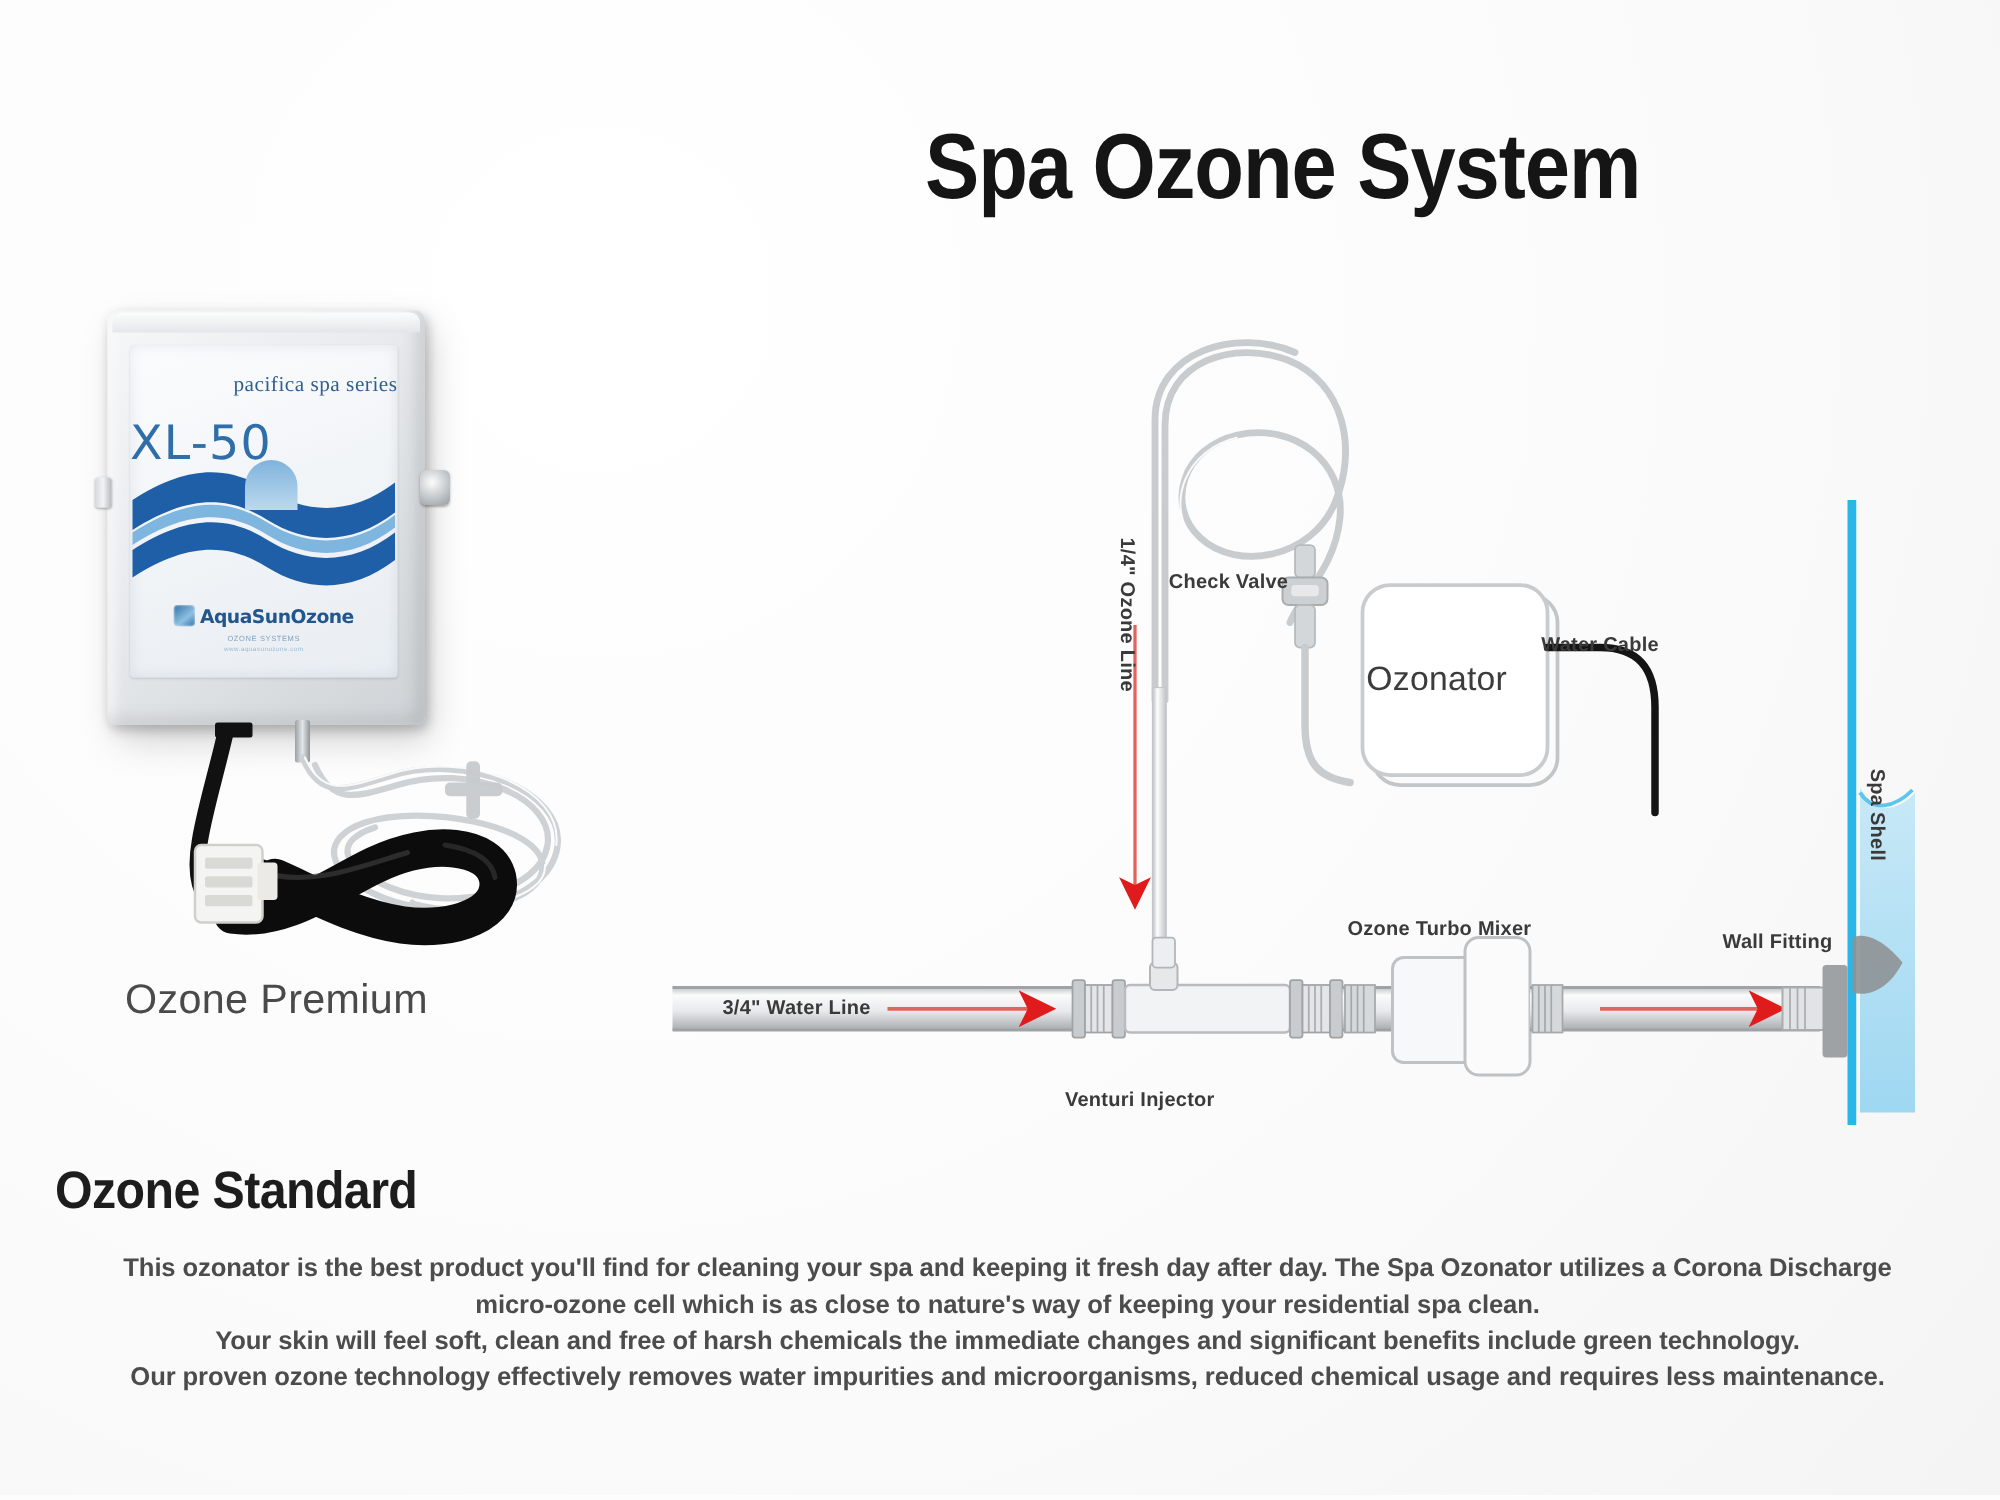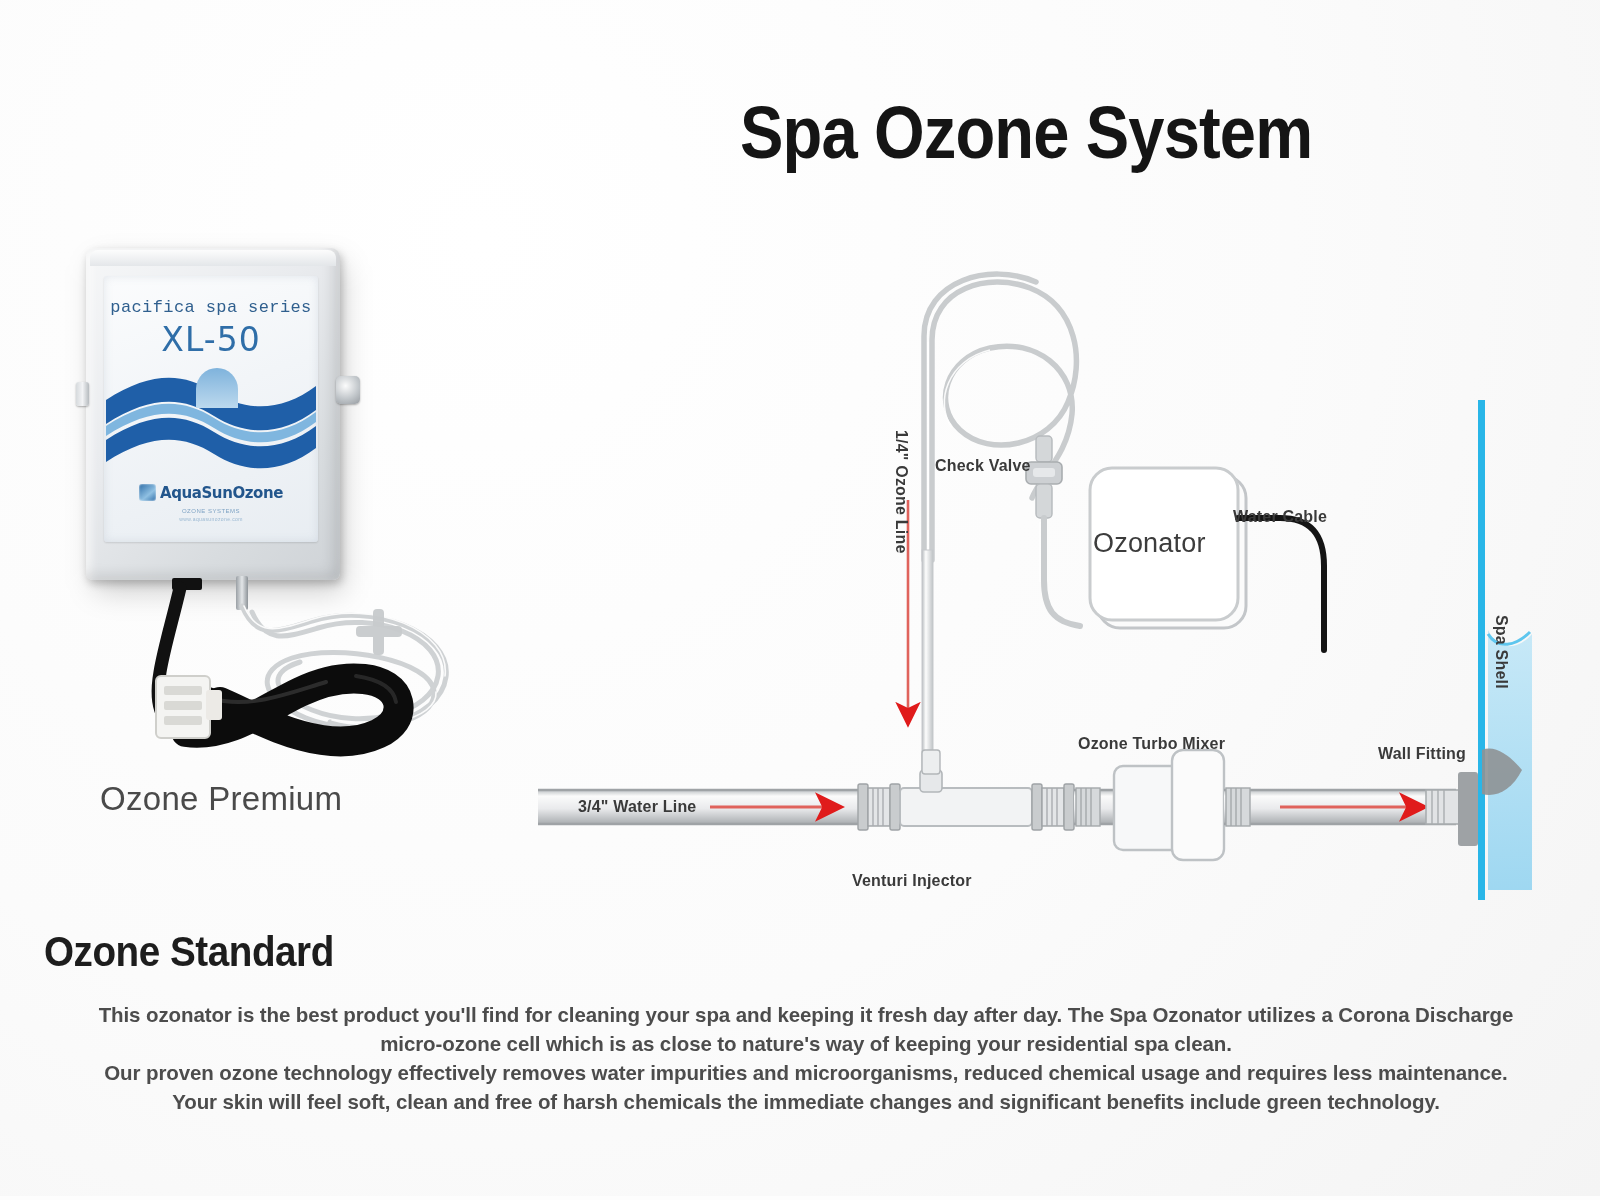--- a/index.html
+++ b/index.html
@@ -43,27 +43,27 @@
     border-radius:8px 8px 0 0;opacity:.95;
   }
   .label-plate{
     position:absolute;left:44px;top:36px;width:214px;height:266px;
     background:linear-gradient(160deg,#fbfcfd 0%,#f2f5f8 45%,#e8edf2 100%);
     border-radius:3px;
     box-shadow:inset 0 0 10px rgba(120,140,160,.18), 0 1px 2px rgba(0,0,0,.12);
     overflow:hidden;
   }
   .lbl-series{
-    position:absolute;left:0;top:22px;width:214px;text-align:center;
+    position:absolute;left:0;top:22px;width:214px;text-align:right;
     font-size:17px;color:#2f5f8e;letter-spacing:.4px;
-    font-family:Liberation Mono, monospace;
+    font-family:Liberation Serif, serif;
   }
   .lbl-model{
-    position:absolute;left:0;top:44px;width:214px;text-align:center;
-    font-size:33px;color:#2f6ea8;letter-spacing:1px;
+    position:absolute;left:0;top:56px;width:214px;text-align:left;
+    font-size:38px;color:#2f6ea8;letter-spacing:1px;
     font-family:"DejaVu Sans",sans-serif;
   }
   .waves{position:absolute;left:0;top:88px;width:214px;height:110px;}
   .dome{
     position:absolute;left:92px;top:4px;width:42px;height:40px;
     background:linear-gradient(180deg,#7fb3dc,#bcd9ee);
     border-radius:22px 22px 0 0;
   }
   .lbl-logo{
     position:absolute;left:0;top:208px;width:214px;text-align:center;
@@ -376,17 +376,17 @@
     <div class="dlabel" style="left:858px;top:495px;">Wall Fitting</div>
 
     <div class="dlabel vert" style="left:990px;top:365px;">Spa Shell</div>
   </div>
 
   <div class="std-head">Ozone Standard</div>
 
   <div class="std-body">
     <p>This ozonator is the best product you'll find for cleaning your spa and keeping it fresh day after day.  The Spa Ozonator utilizes a Corona Discharge</p>
     <p>micro-ozone cell which is as close to nature's way of keeping your residential spa clean.</p>
+    <p>Your skin will feel soft, clean and free of harsh chemicals the immediate changes and significant benefits include green technology.</p>
     <p>Our proven ozone technology effectively removes water impurities and microorganisms, reduced chemical usage and requires less maintenance.</p>
-    <p>Your skin will feel soft, clean and free of harsh chemicals the immediate changes and significant benefits include green technology.</p>
   </div>
 
 </div>
 
 </body></html>

